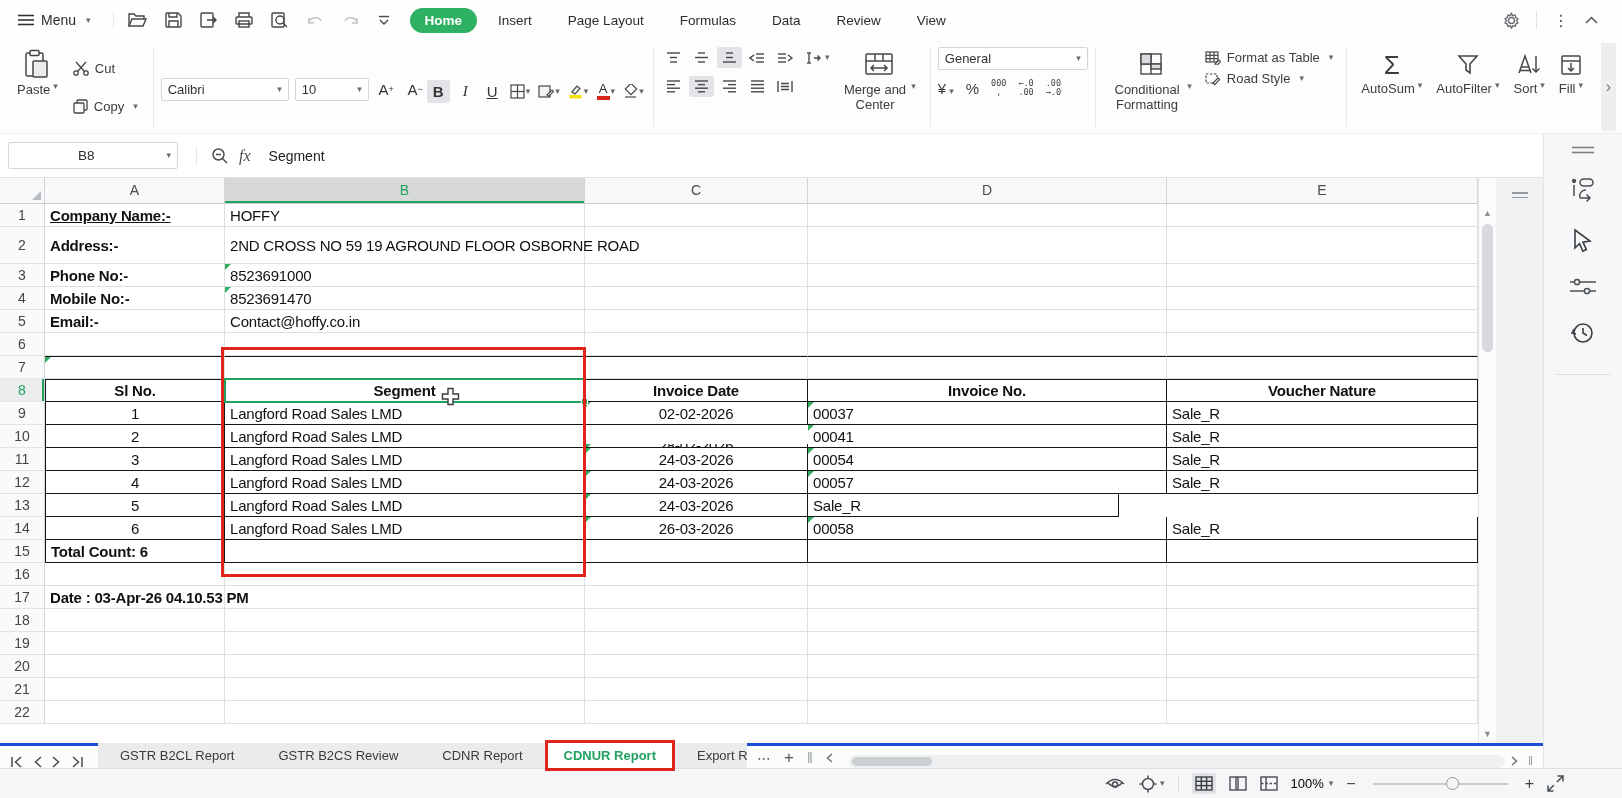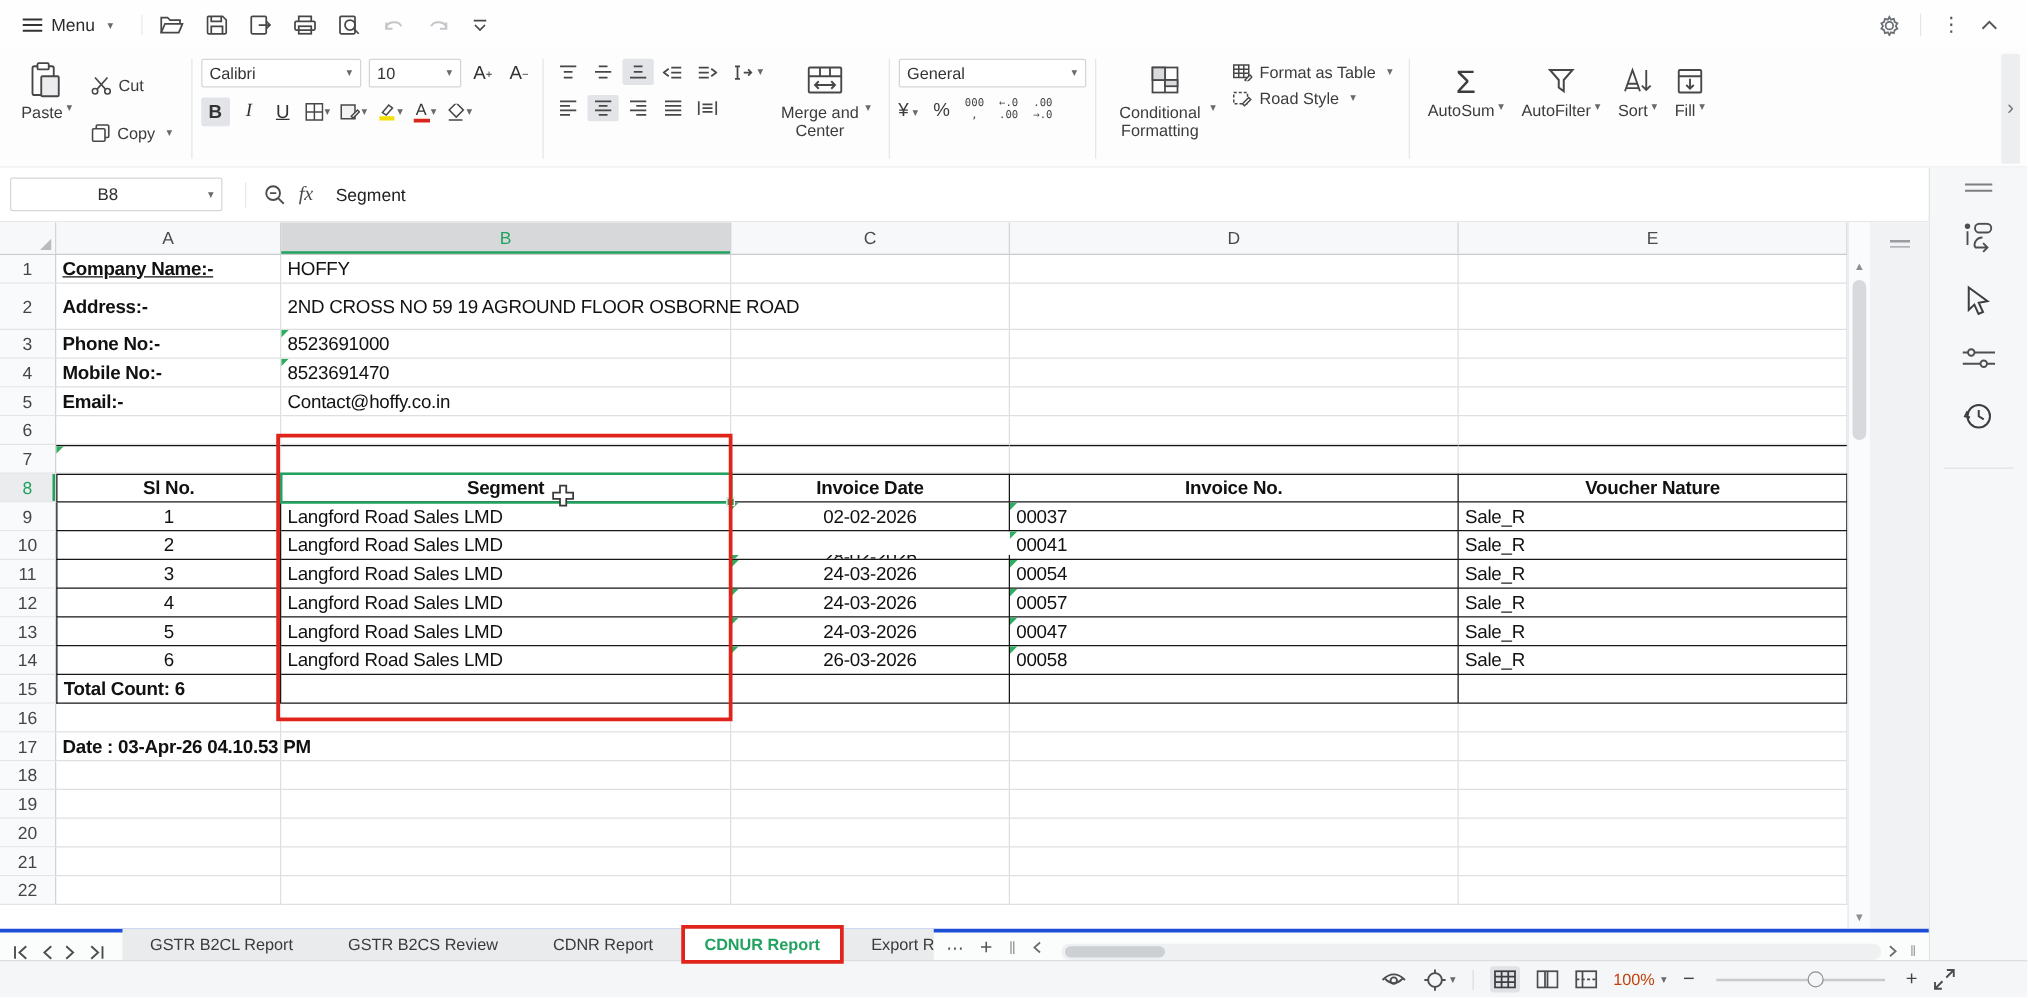--- a/index.html
+++ b/index.html
@@ -96,21 +96,21 @@
 .hscroll{flex:1;height:13px;background:#eef0f1;border-radius:7px;position:relative;margin:0 6px}
 .hthumb{position:absolute;left:3px;top:2px;width:80px;height:9px;background:#ccd0d3;border-radius:5px}
 .tend{display:flex;align-items:center;gap:10px;color:#666;padding-right:10px;font-size:12px}
 
 
 .statusbar{height:30px;background:#f5f6f7;border-top:1px solid #dddfe1;display:flex;align-items:center}
 .sbright{margin-left:auto;display:flex;align-items:center;gap:13px;padding-right:58px}
 .sbi{display:flex;align-items:center;color:#4a4d50}
 .sbi.on{background:#e0e2e5;border-radius:3px;padding:3px}
 .sbsep{width:1px;height:16px;background:#dcdee0}
-.zoomlbl{font-size:13px;color:#c2410c}
+.zoomlbl{font-size:13px;color:#000000}
 .slider{width:135px;height:2px;background:#c8cbce;position:relative;margin:0 4px}
 .knob{position:absolute;left:54%;top:-6px;width:13px;height:13px;border:1px solid #8f9296;border-radius:50%;background:#f5f6f7}
 .pm{font-size:16px;color:#444;line-height:1}
 
 
 .sidebar{width:79px;background:#f6f7f8;border-left:1px solid #e2e4e6;display:flex;flex-direction:column;align-items:center;padding-top:12px;gap:24px}
 .sbicon{color:#4c4f52}
 .sbdivider{width:56px;height:1px;background:#dfe1e3;margin-top:4px}
 </style>
 </head>
@@ -176,20 +176,29 @@
           <path d="M15,5 v5 h-5"></path>
         </svg>
       </span>
     <span class="qi">
         <svg width="12" height="11" viewBox="0 0 12 11" fill="none" stroke="#474747" stroke-width="1.4">
           <line x1="1" y1="1.5" x2="11" y2="1.5"></line>
           <path d="M2,5 l4,4 l4,-4"></path>
         </svg>
       </span>
   </div>
+  <div class="mtabs">
+      <div class="mtab active">Home</div>
+      <div class="mtab">Insert</div>
+      <div class="mtab">Page Layout</div>
+      <div class="mtab">Formulas</div>
+      <div class="mtab">Data</div>
+      <div class="mtab">Review</div>
+      <div class="mtab">View</div>
+    </div>
   <div class="mb-right">
     <span>
         <svg width="17" height="17" viewBox="0 0 17 17" fill="none" stroke="#6b6f73" stroke-width="1.4">
           <circle cx="8.5" cy="8.5" r="3"></circle>
           <path d="M8.5,1.5 l1.2,2.2 2.4,-.6 .6,2.4 2.2,1.2 -1.3,2.1 1.3,2.1 -2.2,1.2 -.6,2.4 -2.4,-.6 -1.2,2.2 -1.2,-2.2 -2.4,.6 -.6,-2.4 -2.2,-1.2 1.3,-2.1 -1.3,-2.1 2.2,-1.2 .6,-2.4 2.4,.6 z"></path>
         </svg>
       </span>
     <span class="sep"></span>
     <span style="font-size:16px;color:#555;">⋮</span>
     <span>
@@ -235,21 +244,21 @@
             </svg>
           </span>
         <span>Copy</span>
         <span class="car">▾</span>
       </div>
     </div>
   </div>
 
   <div class="divv"></div>
 
-  <div class="grp" style="flex-direction:column">
+  <div class="grp" style="flex-direction:row">
     <div class="frow">
       <div class="combo" style="width:128px">
           <span>Calibri</span>
           <span class="car">▾</span>
         </div>
       <div class="combo" style="width:74px">
           <span>10</span>
           <span class="car">▾</span>
         </div>
       <div class="tbtn">A<sup style="font-size:9px">+</sup></div>
@@ -648,21 +657,20 @@
             <div class="cell tcell" style="width: 360px;">Langford Road Sales LMD</div>
             <div class="cell tcell ac" style="width: 223px;">24-03-2026<span class="tri"></span></div>
             <div class="cell tcell" style="width: 359px;">00057<span class="tri"></span></div>
             <div class="cell tcell" style="width: 311px;">Sale_R</div>
           </div>
           <div class="grow tablerow" style="height: 23px;">
             <div class="rowh">13</div>
             <div class="cell tcell ac" style="width: 180px;">5</div>
             <div class="cell tcell" style="width: 360px;">Langford Road Sales LMD</div>
             <div class="cell tcell ac" style="width: 223px;">24-03-2026<span class="tri"></span></div>
-            <div class="cell tcell" style="width: 359px;">00047<span class="tri"></span></div>
             <div class="cell tcell" style="width: 311px;">Sale_R</div>
           </div>
           <div class="grow tablerow" style="height: 23px;">
             <div class="rowh">14</div>
             <div class="cell tcell ac" style="width: 180px;">6</div>
             <div class="cell tcell" style="width: 360px;">Langford Road Sales LMD</div>
             <div class="cell tcell ac" style="width: 223px;">26-03-2026<span class="tri"></span></div>
             <div class="cell tcell" style="width: 359px;">00058<span class="tri"></span></div>
             <div class="cell tcell" style="width: 311px;">Sale_R</div>
           </div>

